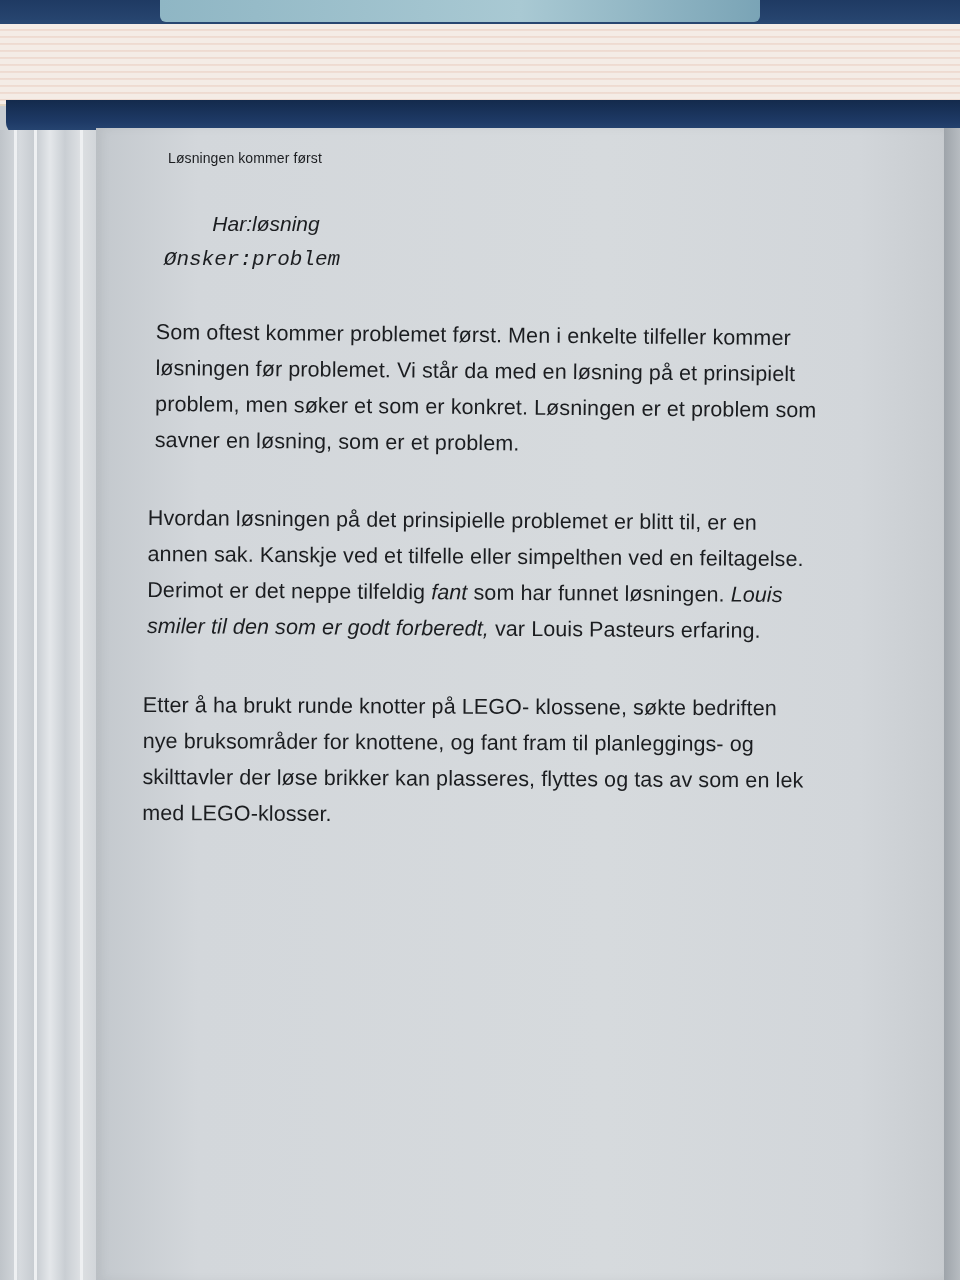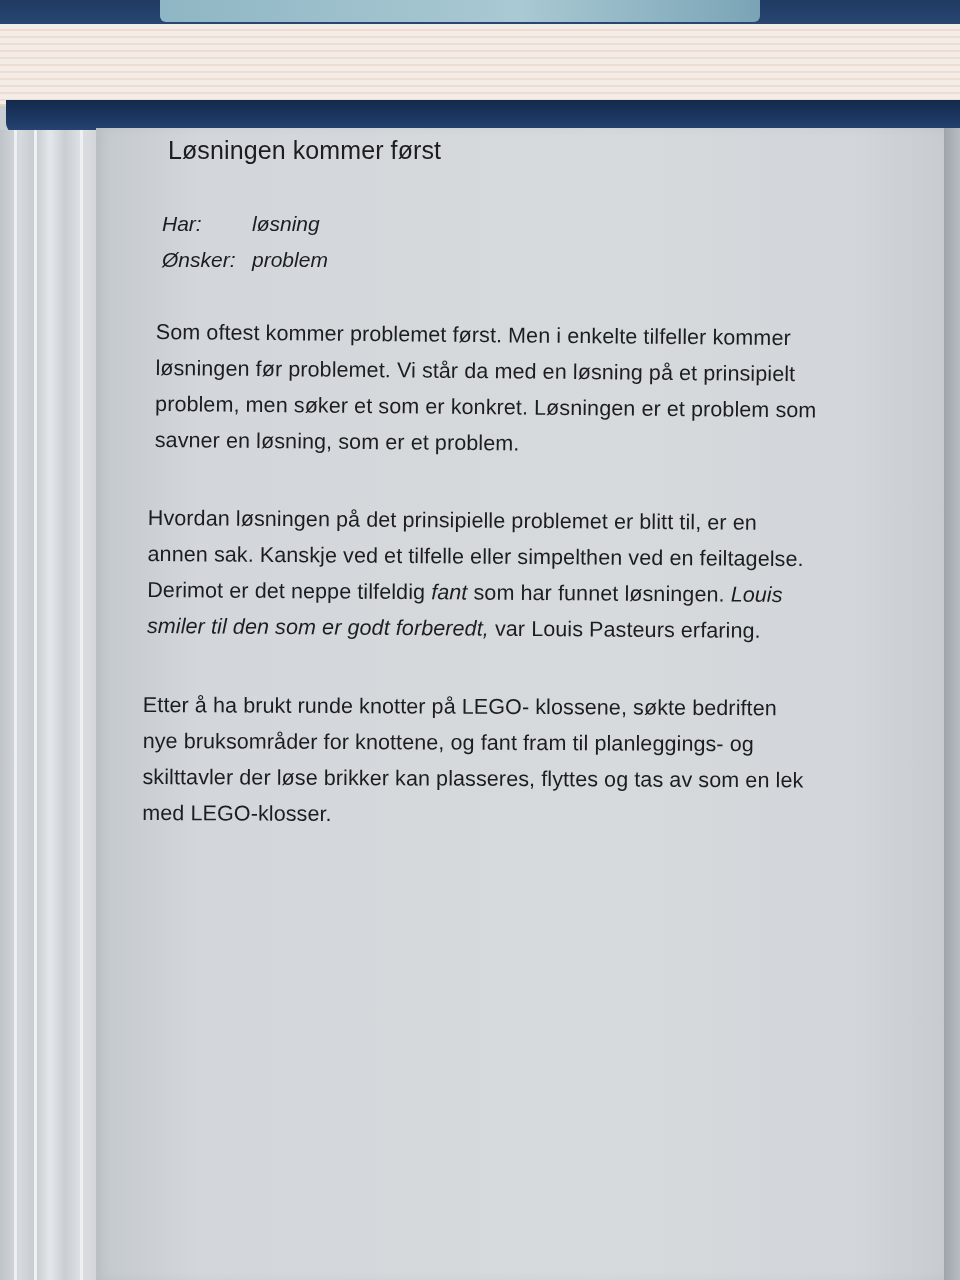--- a/index.html
+++ b/index.html
@@ -46,23 +46,23 @@
       box-shadow: inset 6px 0 10px rgba(0,0,0,0.05);
     }
     .right-edge {
       position: absolute; left: 944px; top: 128px; width: 16px; height: 1152px;
       background: linear-gradient(90deg, #9ea4aa, #b7bcc1);
     }
     .text {
       position: absolute; color: #1b1d20; font-size: 21.5px; line-height: 36px;
       letter-spacing: 0.1px;
     }
-    .heading { left: 168px; top: 132px; font-size: 25px; }
+    .heading { left: 168px; top: 140px; font-size: 14px; }
     .kv { position: absolute; font-style: italic; font-size: 21px; color: #1b1d20; }
-    .kv .k { display: inline-block; width: 90px; }
+    .kv .k { display: inline-block; width: 90px; text-align: right; }
     .para { width: 740px; }
     .p1 { left: 156px; top: 314px; transform: rotate(0.55deg); transform-origin: left top; }
     .p2 { left: 148px; top: 500px; transform: rotate(0.45deg); transform-origin: left top; }
     .p3 { left: 143px; top: 687px; transform: rotate(0.3deg); transform-origin: left top; }
     .para span.line { display: block; white-space: nowrap; }
     em { font-style: italic; }
   </style>
 </head>
 <body>
 
@@ -79,21 +79,21 @@
 <div class="left-edge-line" style="left:80px"></div>
 
 <div class="page"></div>
 <div class="right-edge"></div>
 
 <div class="text heading">Løsningen kommer først</div>
 
 <div class="kv" style="left:162px; top:212px;">
   <span class="k">Har:</span><span>løsning</span>
 </div>
-<div class="kv" style="left:162px; top:248px;">
+<div class="kv" style="left:162px; top:248px;font-family:Liberation Mono, monospace;">
   <span class="k">Ønsker:</span><span>problem</span>
 </div>
 
 <div class="text para p1">
   <span class="line">Som oftest kommer problemet først. Men i enkelte tilfeller kommer</span>
   <span class="line">løsningen før problemet. Vi står da med en løsning på et prinsipielt</span>
   <span class="line">problem, men søker et som er konkret. Løsningen er et problem som</span>
   <span class="line">savner en løsning, som er et problem.</span>
 </div>
 

